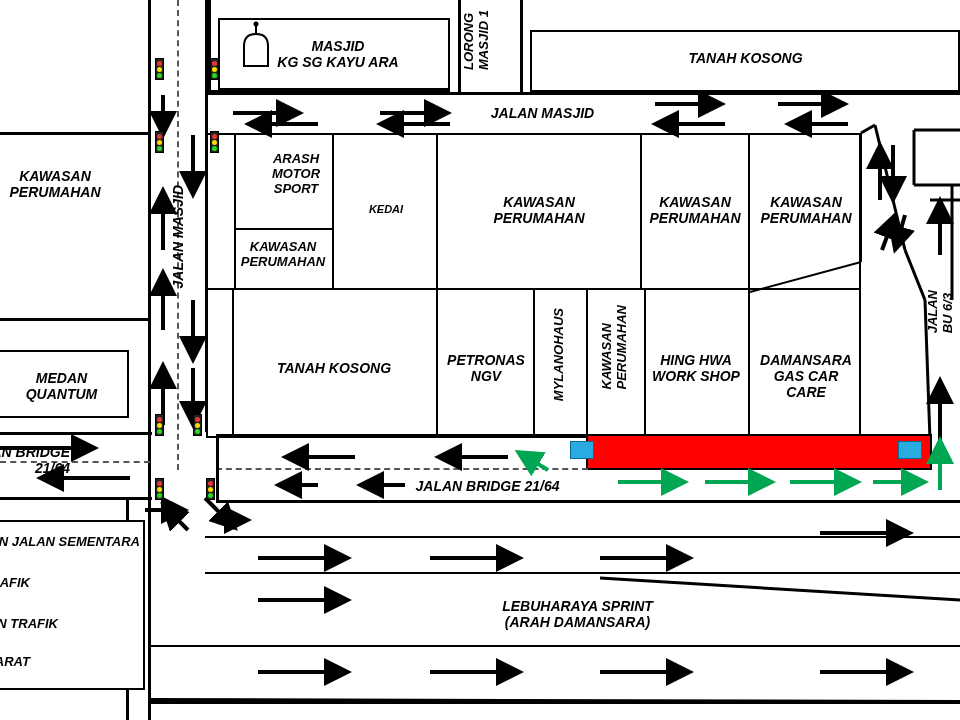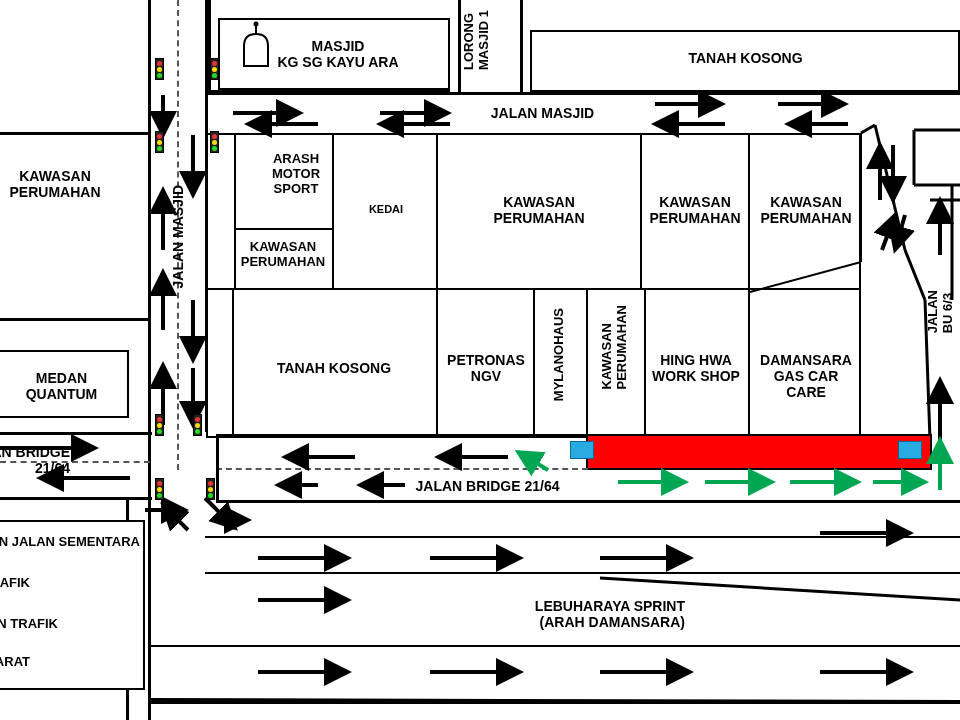--- a/index.html
+++ b/index.html
@@ -7,20 +7,21 @@
     padding: 0;
     background: #ffffff;
   }
   #canvas {
     position: relative;
     width: 960px;
     height: 720px;
     background: #ffffff;
     font-family: "Liberation Sans", sans-serif;
     overflow: hidden;
+    font-style: italic;
   }
   .lbl {
     position: absolute;
     font-weight: bold;
     text-align: center;
     color: #000;
     line-height: 1.15;
     white-space: pre-line;
   }
   .box {
@@ -335,21 +336,21 @@
   <div class="lbl" style="left:648px;top:352px;width:96px;font-size:14px;">HING HWA
 WORK SHOP</div>
   <div class="lbl" style="left:-6px;top:370px;width:135px;font-size:14px;">MEDAN
 QUANTUM</div>
 
   <div class="lbl vert" style="left:926px;top:290px;width:32px;font-size:13px;text-align:left;">JALAN
 BU 6/3</div>
   <div class="lbl" style="left:-70px;top:444px;width:140px;font-size:14px;text-align:right;">JALAN BRIDGE
 21/64</div>
   <div class="lbl" style="left:405px;top:478px;width:165px;font-size:14px;background:#fff;">JALAN BRIDGE 21/64</div>
-  <div class="lbl" style="left:470px;top:598px;width:215px;font-size:14px;background:#fff;text-align:right;">LEBUHARAYA SPRINT
+  <div class="lbl" style="left:470px;top:598px;width:215px;font-size:14px;background:#fff;">LEBUHARAYA SPRINT
 (ARAH DAMANSARA)</div>
 
   <div class="lbl" style="left:-160px;top:535px;width:300px;font-size:13px;text-align:right;">N JALAN SEMENTARA</div>
   <div class="lbl" style="left:-160px;top:576px;width:190px;font-size:13px;text-align:right;">AFIK</div>
   <div class="lbl" style="left:-160px;top:617px;width:218px;font-size:13px;text-align:right;">N TRAFIK</div>
   <div class="lbl" style="left:-160px;top:655px;width:190px;font-size:13px;text-align:right;">YARAT</div>
 
 </div>
 
 </body></html>

